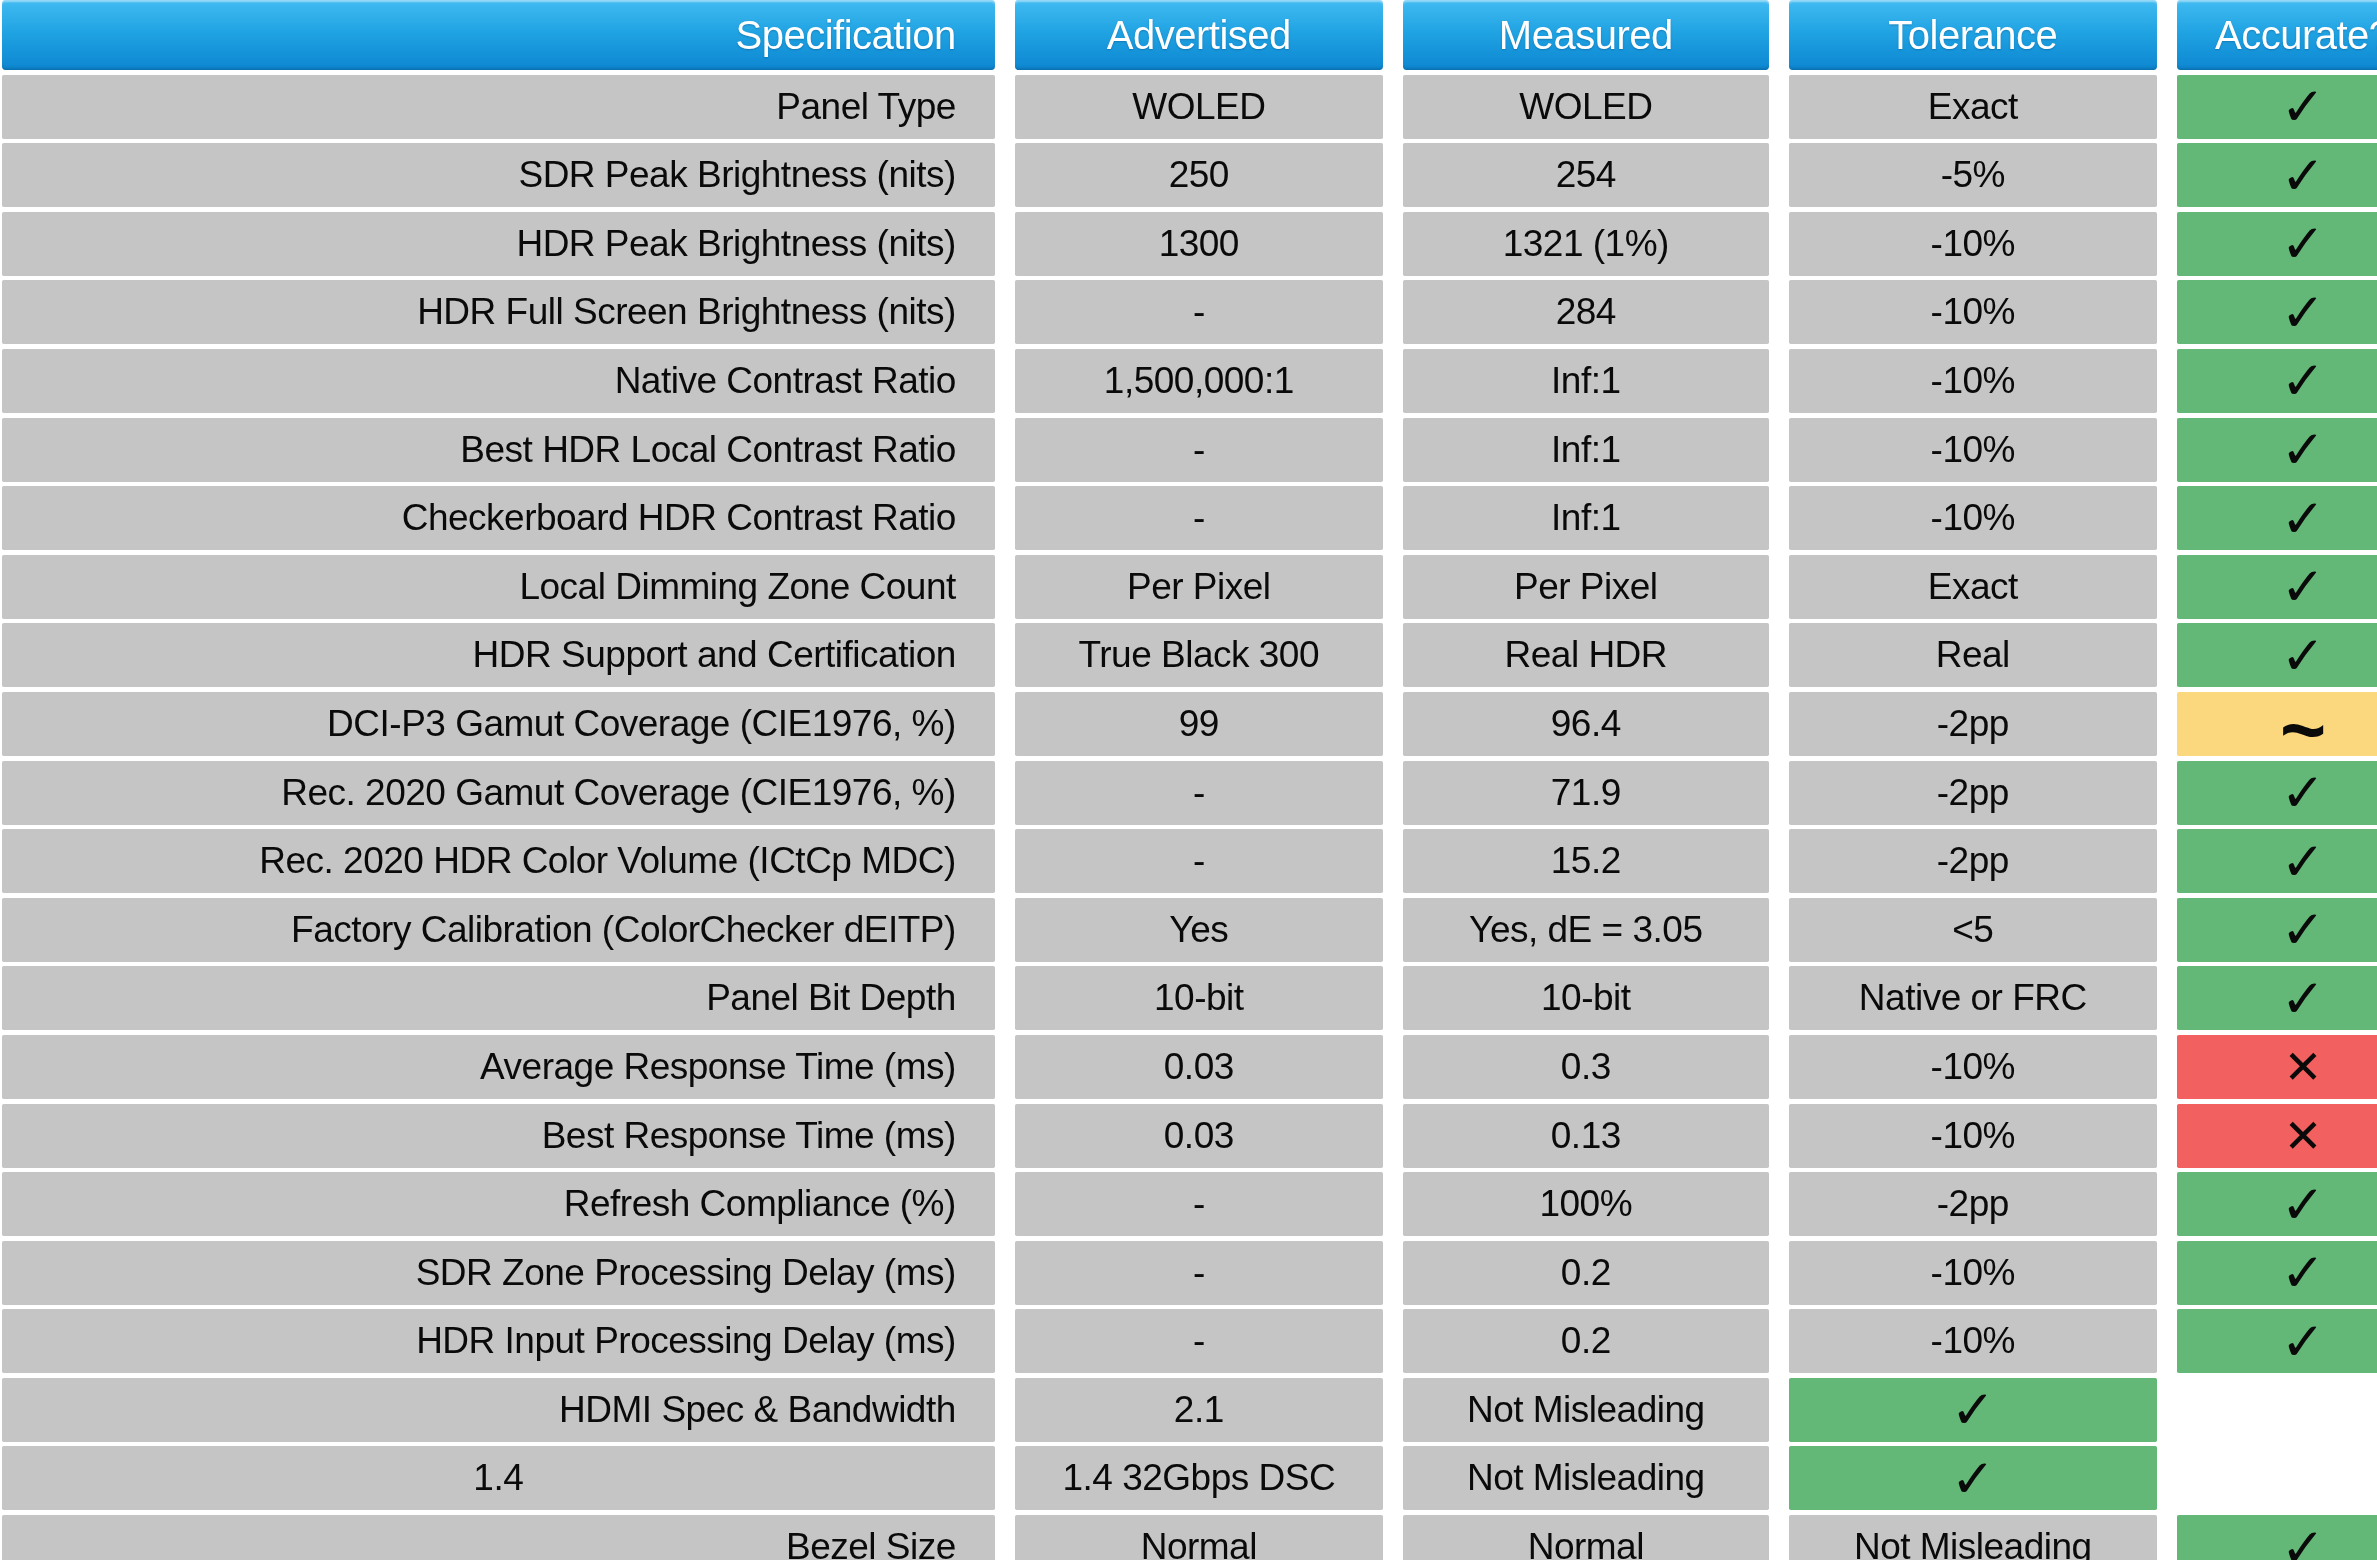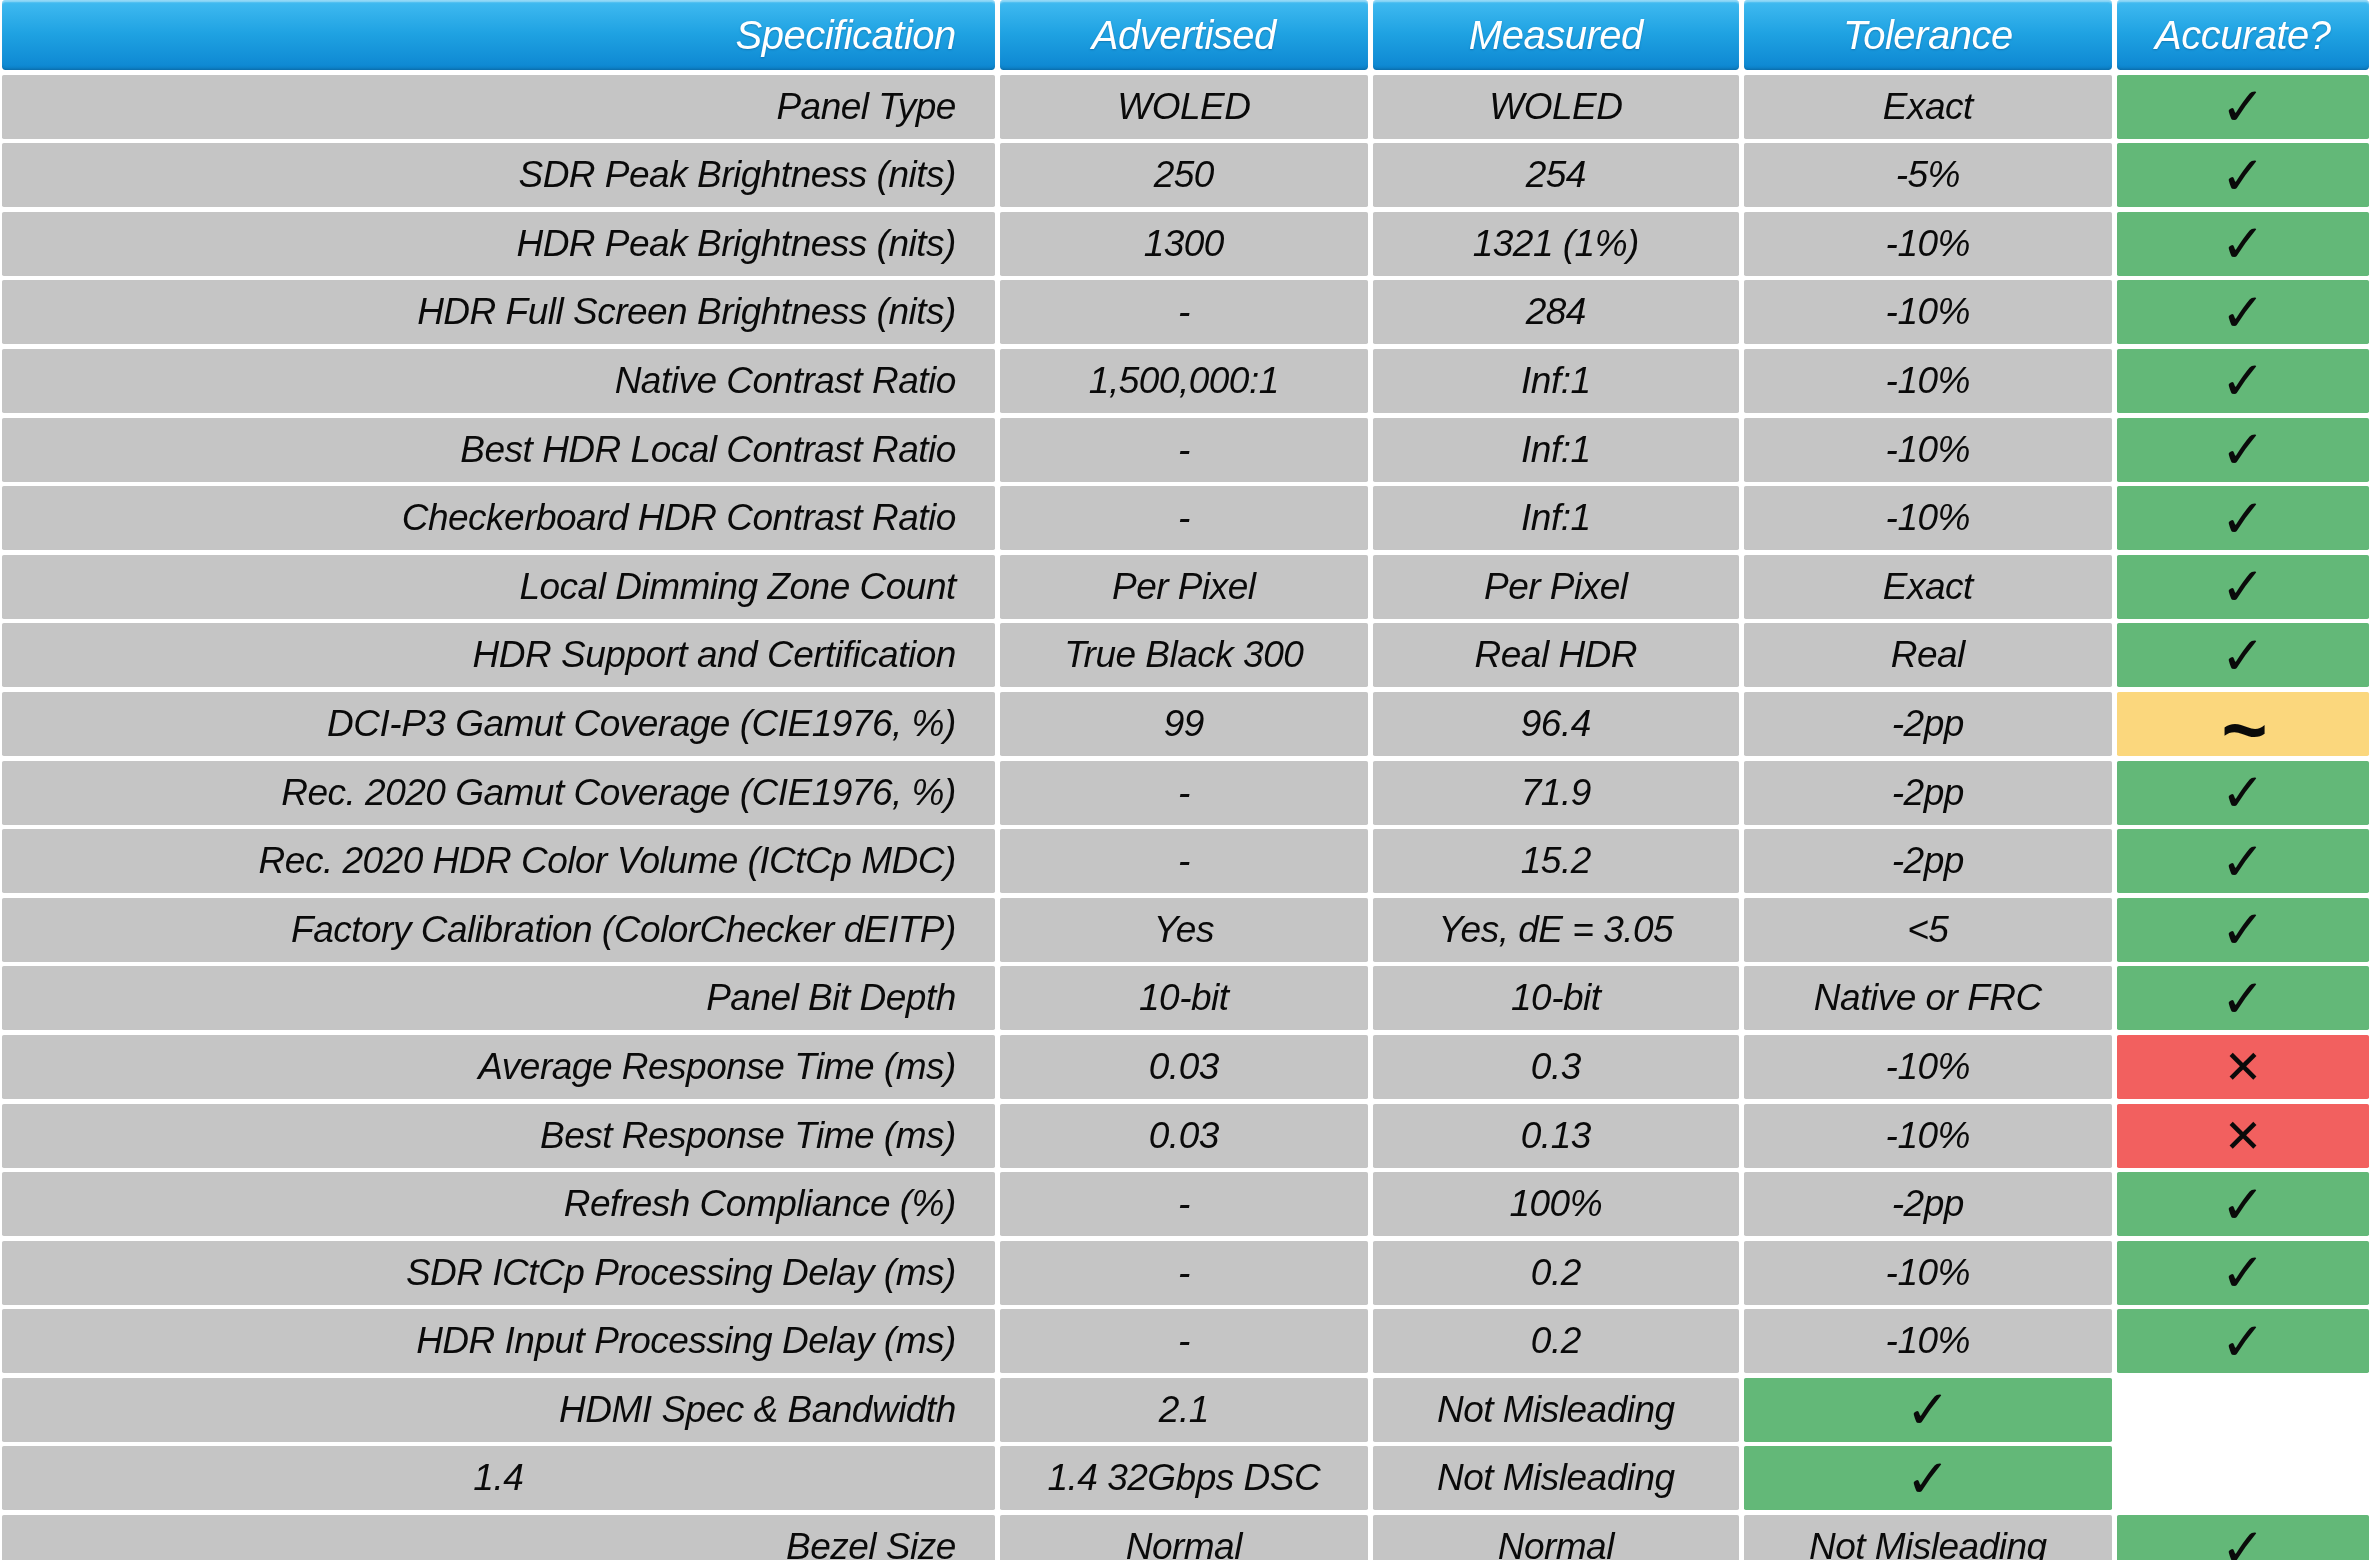--- a/index.html
+++ b/index.html
@@ -18,23 +18,22 @@
   .table {
     display: flex;
     flex-direction: column;
     row-gap: 4.6px;
     padding: 0 1.8px;
     background: #ffffff;
   }
   .grid-row {
     display: grid;
     grid-template-columns: 993px 368px 366px 368px 252px;
-    column-gap: 5px;
+    column-gap: 20px;
     height: 64px;
-    font-style: italic;
   }
   .grid-row.header-row {
     height: 70px;
   }
   .cell {
     background: #c5c5c5;
     display: flex;
     align-items: center;
     justify-content: center;
     font-size: 37px;
@@ -224,21 +223,21 @@
     <div class="grid-row">
     <div class="cell spec-col">Refresh Compliance (%)</div>
     <div class="cell">-</div>
     <div class="cell">100%</div>
     <div class="cell">-2pp</div>
     <div class="cell status-cell" style="background: rgb(99, 184, 120);">
       <span class="symbol pass">✓</span>
     </div>
   </div>
     <div class="grid-row">
-    <div class="cell spec-col">SDR ICtCp Processing Delay (ms)</div>
+    <div class="cell spec-col">SDR Zone Processing Delay (ms)</div>
     <div class="cell">-</div>
     <div class="cell">0.2</div>
     <div class="cell">-10%</div>
     <div class="cell status-cell" style="background: rgb(99, 184, 120);">
       <span class="symbol pass">✓</span>
     </div>
   </div>
     <div class="grid-row">
     <div class="cell spec-col">HDR Input Processing Delay (ms)</div>
     <div class="cell">-</div>

